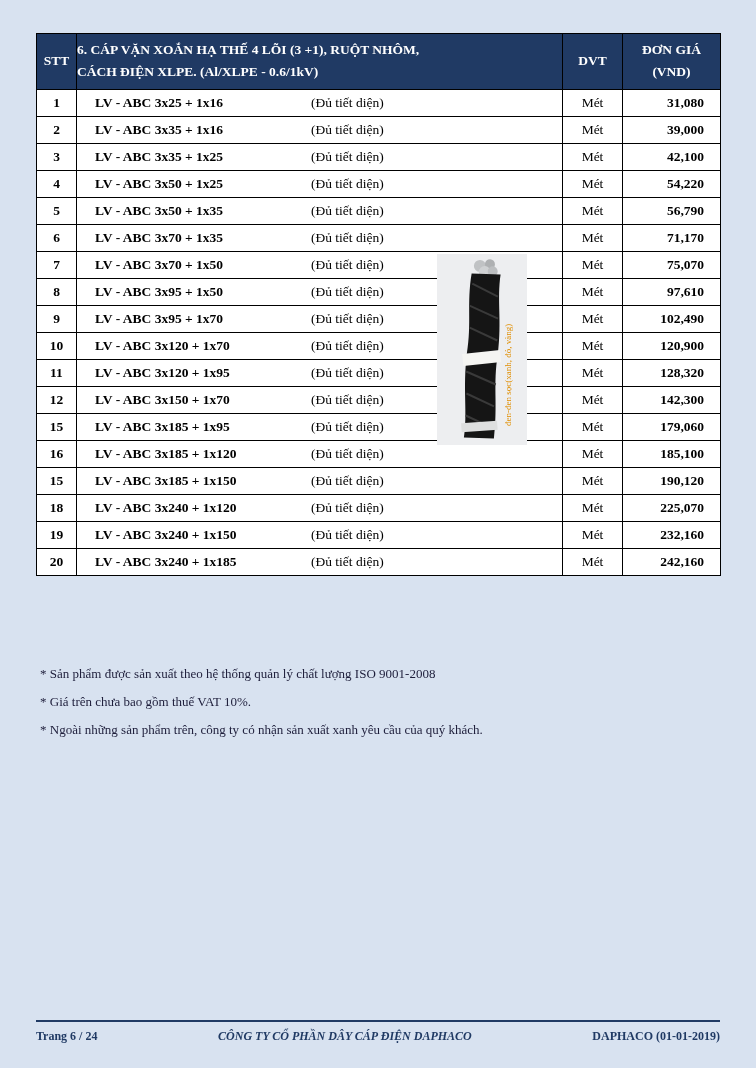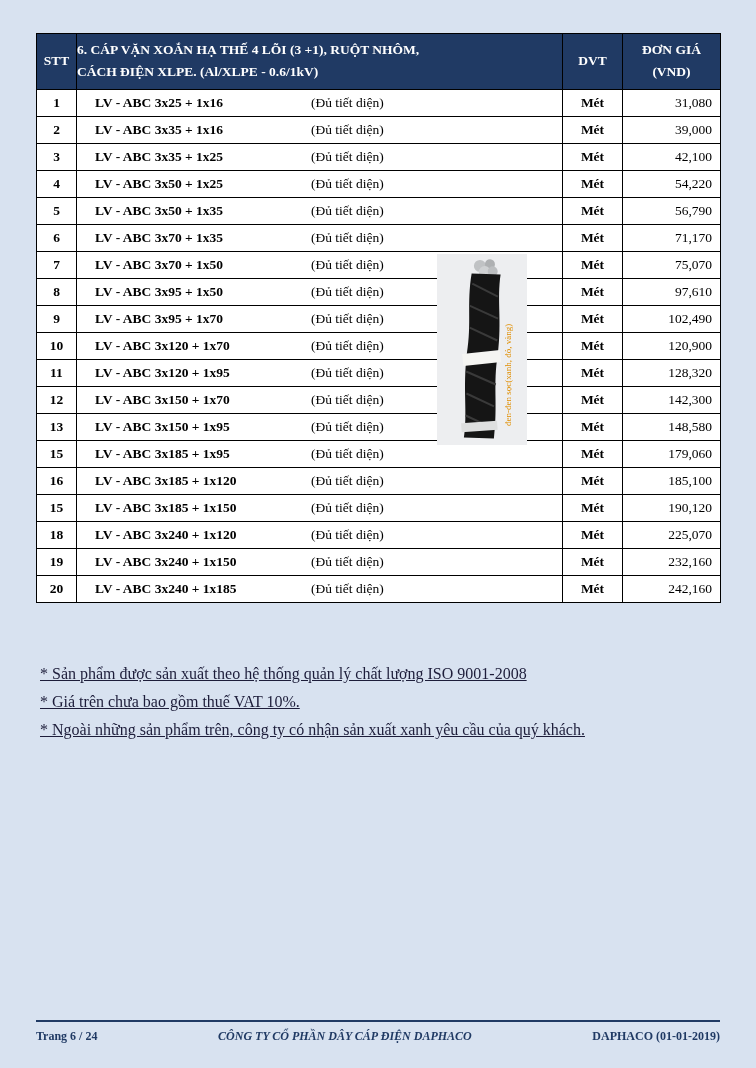--- a/index.html
+++ b/index.html
@@ -25,31 +25,31 @@
     line-height:1.65;
   }
   th.h-product { text-align:left; padding-left:0; }
   th.h-stt, th.h-dvt, th.h-price { text-align:center; }
 
   tbody td { height:27px; font-size:13.5px; color:#000; background:#fff; vertical-align:middle; }
   td.c-stt   { text-align:center; font-weight:bold; }
   td.c-name  { padding-left:18px; white-space:nowrap; }
   td.c-name .nm { font-weight:bold; display:inline-block; min-width:216px; }
   td.c-name .sp { font-weight:normal; }
-  td.c-unit  { text-align:center;font-weight:bold; }
-  td.c-price { text-align:right; padding-right:8px; font-weight:normal; }
+  td.c-unit  { text-align:center; }
+  td.c-price { text-align:right; padding-right:16px; font-weight:bold; }
 
   .cable {
     position:absolute; left:437px; top:254px; width:90px; height:191px;
     z-index:5;
   }
   .cable svg { width:100%; height:100%; display:block; }
 
   .notes { position:absolute; left:40px; top:660px; width:680px; color:#1d1d3a; }
-  .notes p { font-size:16px; line-height:28px;text-decoration:underline; }
+  .notes p { font-size:13px; line-height:28px; }
 
   .footer {
     position:absolute; left:36px; top:1020px; width:684px;
     border-top:2.5px solid #203a64; padding-top:7px;
     display:flex; justify-content:space-between; align-items:baseline;
     color:#203a64; font-weight:bold; font-size:12px;
   }
   .footer .center { font-style:italic; }
 </style>
 </head>
@@ -145,26 +145,20 @@
           <td class="c-unit">Mét</td>
           <td class="c-price">128,320</td>
         </tr>
         <tr>
           <td class="c-stt">12</td>
           <td class="c-name"><span class="nm">LV - ABC 3x150 + 1x70</span><span class="sp">(Đủ tiết diện)</span></td>
           <td class="c-unit">Mét</td>
           <td class="c-price">142,300</td>
         </tr>
         <tr>
-          <td class="c-stt">13</td>
-          <td class="c-name"><span class="nm">LV - ABC 3x150 + 1x95</span><span class="sp">(Đủ tiết diện)</span></td>
-          <td class="c-unit">Mét</td>
-          <td class="c-price">148,580</td>
-        </tr>
-        <tr>
           <td class="c-stt">15</td>
           <td class="c-name"><span class="nm">LV - ABC 3x185 + 1x95</span><span class="sp">(Đủ tiết diện)</span></td>
           <td class="c-unit">Mét</td>
           <td class="c-price">179,060</td>
         </tr>
         <tr>
           <td class="c-stt">16</td>
           <td class="c-name"><span class="nm">LV - ABC 3x185 + 1x120</span><span class="sp">(Đủ tiết diện)</span></td>
           <td class="c-unit">Mét</td>
           <td class="c-price">185,100</td>

